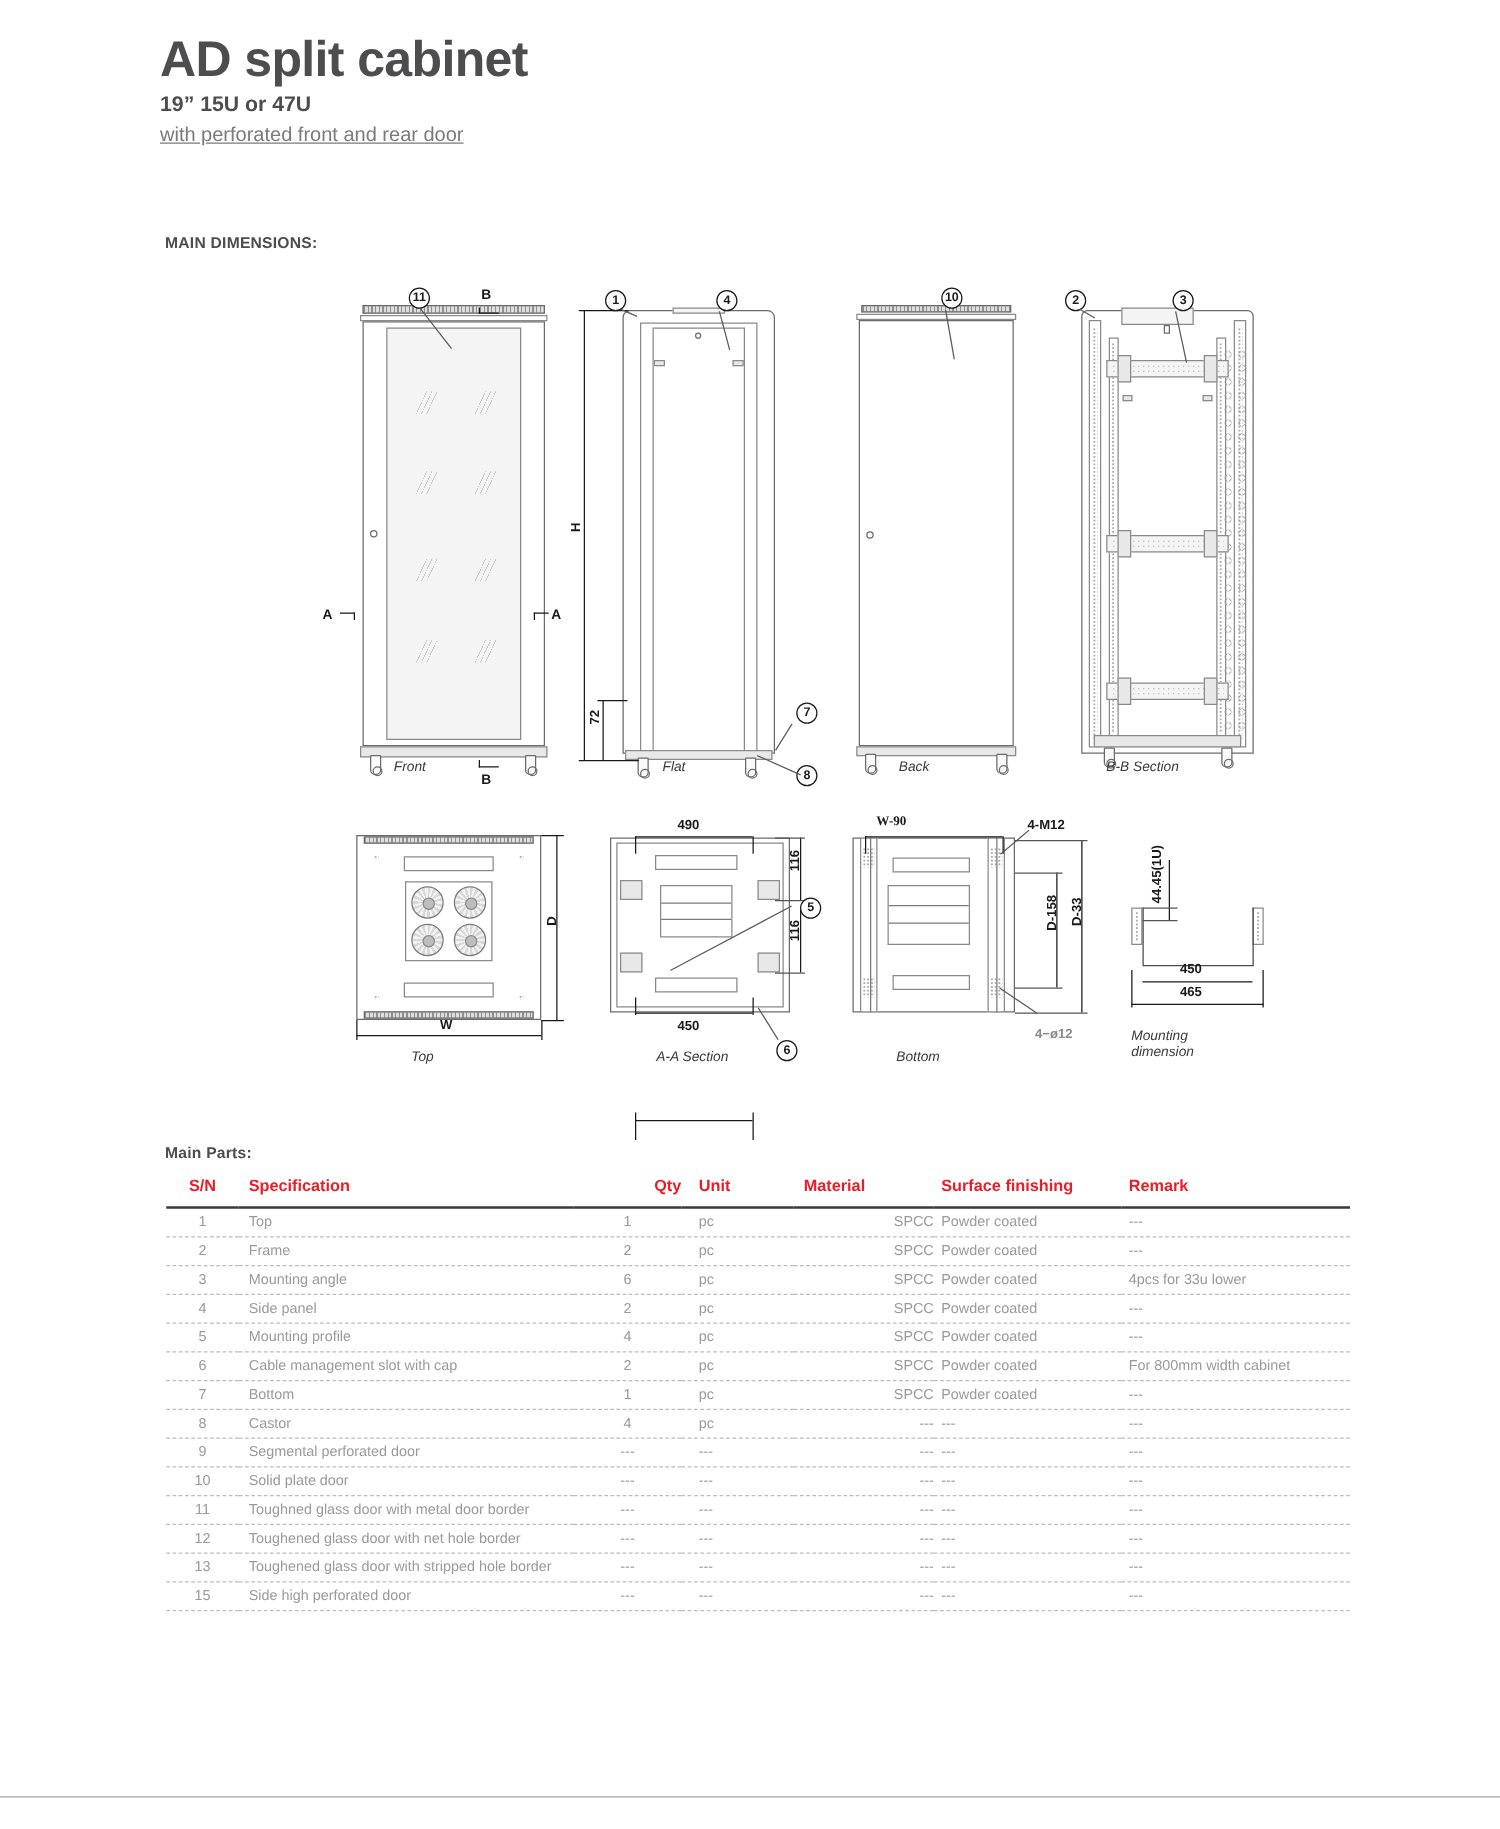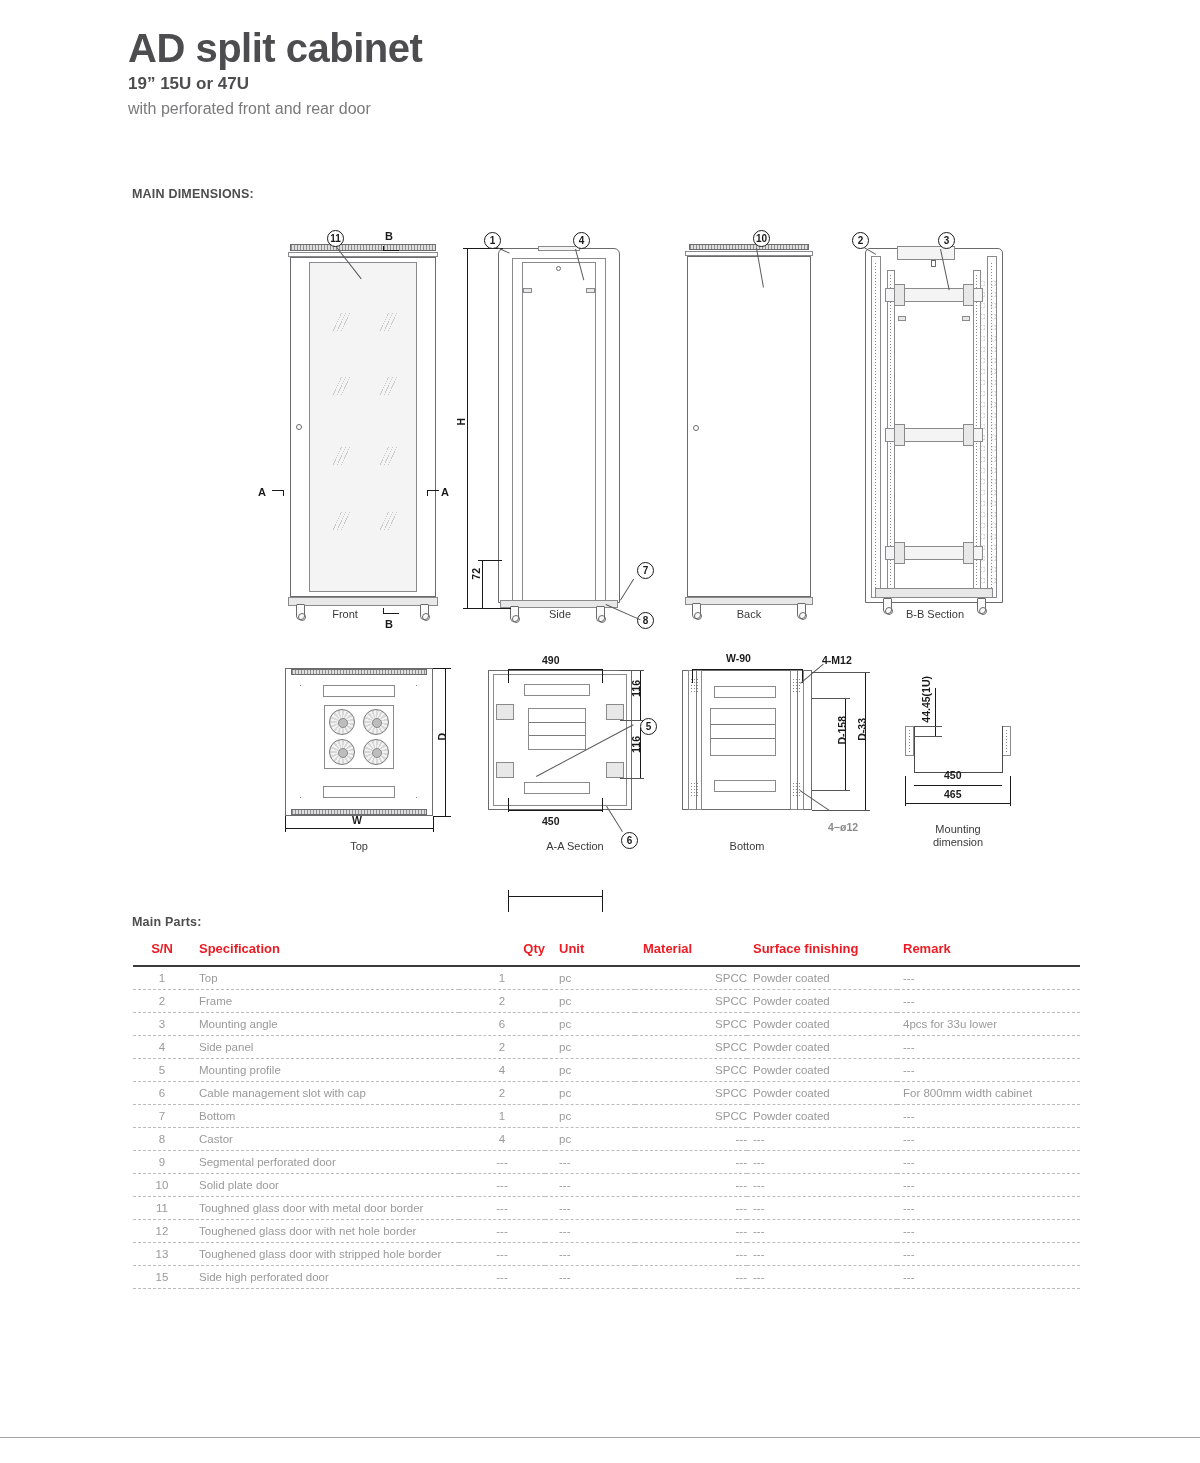--- a/index.html
+++ b/index.html
@@ -19,38 +19,39 @@
   .title {
     font-size:40px; font-weight:700; color:#4d4d4f;
     letter-spacing:-0.5px; line-height:1.0; margin:0;
   }
   .subtitle {
     font-size:17px; font-weight:700; color:#4d4d4f;
     margin:7px 0 0 0; line-height:1.1;
   }
   .subtitle2 {
     font-size:16px; font-weight:400; color:#7a7a7c;
-    margin:6px 0 0 0; line-height:1.1;
+    margin:6px 0 0 0; line-height:1.1;text-decoration:underline;
   }
 
   .section-label {
     position:absolute; left:132px;
     font-size:12.5px; font-weight:700; color:#4d4d4f;
     letter-spacing:0.2px;
   }
   #main-dimensions-label { top:187px; }
   #main-parts-label { top:915px; }
 
   
   .drawings { position:absolute; left:0; top:228px; width:1200px; height:640px; }
   .dwg { position:absolute; }
   .caption {
     position:absolute; font-size:11px; color:#3a3a3c;
-    text-align:center; font-family:"Liberation Sans", sans-serif;
+    text-align:left; font-family:"Liberation Sans", sans-serif;
     white-space:nowrap;
+    font-style:italic;
   }
   .dim-label {
     position:absolute; font-size:10.5px; font-weight:700; color:#1a1a1a;
     white-space:nowrap;
   }
   .dim-label.vert { writing-mode:vertical-rl; transform:rotate(180deg); }
   .mark {
     position:absolute; font-size:11px; font-weight:700; color:#1a1a1a;
   }
   .balloon {
@@ -229,21 +230,21 @@
   <div class="dim-label vert" style="left:470px; top:340px;">72</div>
 
   <div class="balloon" style="left:484px; top:4px;">1</div>
   <div class="lead" style="left:497px; top:19px; width:14px; transform:rotate(24deg);"></div>
   <div class="balloon" style="left:573px; top:4px;">4</div>
   <div class="lead" style="left:576px; top:21px; width:32px; transform:rotate(75deg);"></div>
   <div class="balloon" style="left:637px; top:334px;">7</div>
   <div class="lead" style="left:620px; top:372px; width:25px; transform:rotate(-58deg);"></div>
   <div class="balloon" style="left:637px; top:384px;">8</div>
   <div class="lead" style="left:606px; top:376px; width:38px; transform:rotate(24deg);"></div>
-  <div class="caption" style="left:530px; top:380px; width:60px;">Side</div>
+  <div class="caption" style="left:530px; top:380px; width:60px;">Flat</div>
 
   <div class="dwg" style="left:685px; top:12px; width:128px; height:375px;">
     <div class="hatchbar" style="left:4px; top:4px; width:120px; height:6px;"></div>
     <div class="box thin" style="left:0px; top:11px; width:128px; height:5px;"></div>
     <div class="box" style="left:2px; top:16px; width:124px; height:341px;"></div>
     <div style="position:absolute; left:8px; top:185px; width:6px; height:6px; border:1px solid #6b6b6d; border-radius:50%;"></div>
     <div class="box thin fill-m" style="left:0px; top:357px; width:128px; height:8px;"></div>
     <div class="caster" style="left:7px; top:363px;"></div>
     <div class="caster" style="left:112px; top:363px;"></div>
   </div>
@@ -383,21 +384,21 @@
     <div class="box thin" style="left:32px; top:110px; width:62px; height:12px;"></div>
 
     <div class="box thin" style="left:28px; top:38px; width:66px; height:48px;"></div>
     <div class="hline" style="left:29px; top:54px; width:64px;"></div>
     <div class="hline" style="left:29px; top:68px; width:64px;"></div>
   </div>
 
   <div class="dimline h" style="left:692px; top:441px; width:110px;"></div>
   <div class="ext v" style="left:692px; top:441px; height:14px; background:#1a1a1a;"></div>
   <div class="ext v" style="left:802px; top:441px; height:14px; background:#1a1a1a;"></div>
-  <div class="dim-label" style="left:726px; top:424px;">W-90</div>
+  <div class="dim-label" style="left:701px; top:424px;font-family:Liberation Serif, serif;">W-90</div>
   <div class="dim-label" style="left:822px; top:426px;">4-M12</div>
   <div class="lead" style="left:800px; top:455px; width:30px; transform:rotate(-40deg);"></div>
   <div class="dimline v" style="left:845px; top:470px; height:92px;"></div>
   <div class="dim-label vert" style="left:836px; top:488px;">D-158</div>
   <div class="dimline v" style="left:865px; top:444px; height:138px;"></div>
   <div class="dim-label vert" style="left:856px; top:490px;">D-33</div>
   <div class="ext h" style="left:812px; top:470px; width:38px;"></div>
   <div class="ext h" style="left:812px; top:562px; width:38px;"></div>
   <div class="ext h" style="left:812px; top:444px; width:58px;"></div>
   <div class="ext h" style="left:812px; top:582px; width:58px;"></div>

